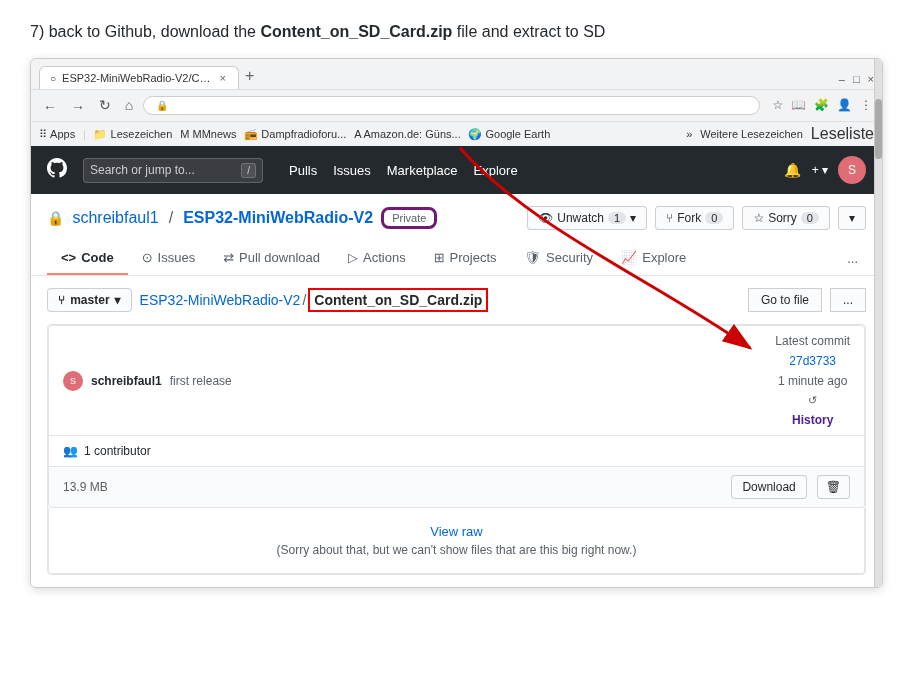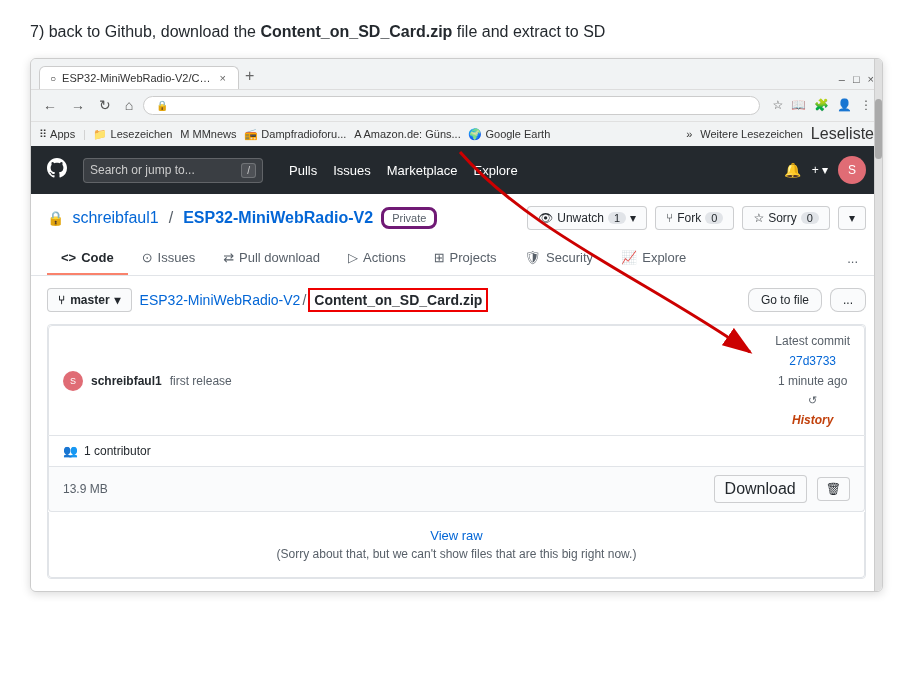--- a/index.html
+++ b/index.html
@@ -411,21 +411,21 @@
     .file-nav-actions {
       margin-left: auto;
       display: flex;
       align-items: center;
       gap: 8px;
     }
 
     .go-to-file-btn {
       background: #fafbfc;
       border: 1px solid rgba(27,31,35,.2);
-      border-radius: 8px;
+      border-radius: 0;
       padding: 4px 12px;
       font-size: 12px;
       cursor: pointer;
       color: #24292e;
     }
 
     
     .commit-info-row {
       background: #fff;
       border: 1px solid #e1e4e8;
@@ -468,22 +468,21 @@
     }
 
     .commit-hash {
       color: #0366d6;
       cursor: pointer;
     }
 
     .history-btn {
       font-weight: 600;
       cursor: pointer;
-      color: #c2410c;
-      font-style: italic;
+      color: #4c1d95;
     }
 
     .history-icon {
       font-size: 11px;
     }
 
     
     .contributor-row {
       background: #fff;
       border: 1px solid #e1e4e8;
@@ -520,21 +519,21 @@
       display: flex;
       align-items: center;
       gap: 10px;
     }
 
     .download-btn {
       background: #fafbfc;
       border: 1px solid rgba(27,31,35,.2);
       border-radius: 4px;
       padding: 4px 10px;
-      font-size: 16px;
+      font-size: 12px;
       cursor: pointer;
       color: #24292e;
     }
 
     .trash-btn {
       background: #fafbfc;
       border: 1px solid rgba(27,31,35,.2);
       border-radius: 4px;
       padding: 4px 8px;
       font-size: 12px;

